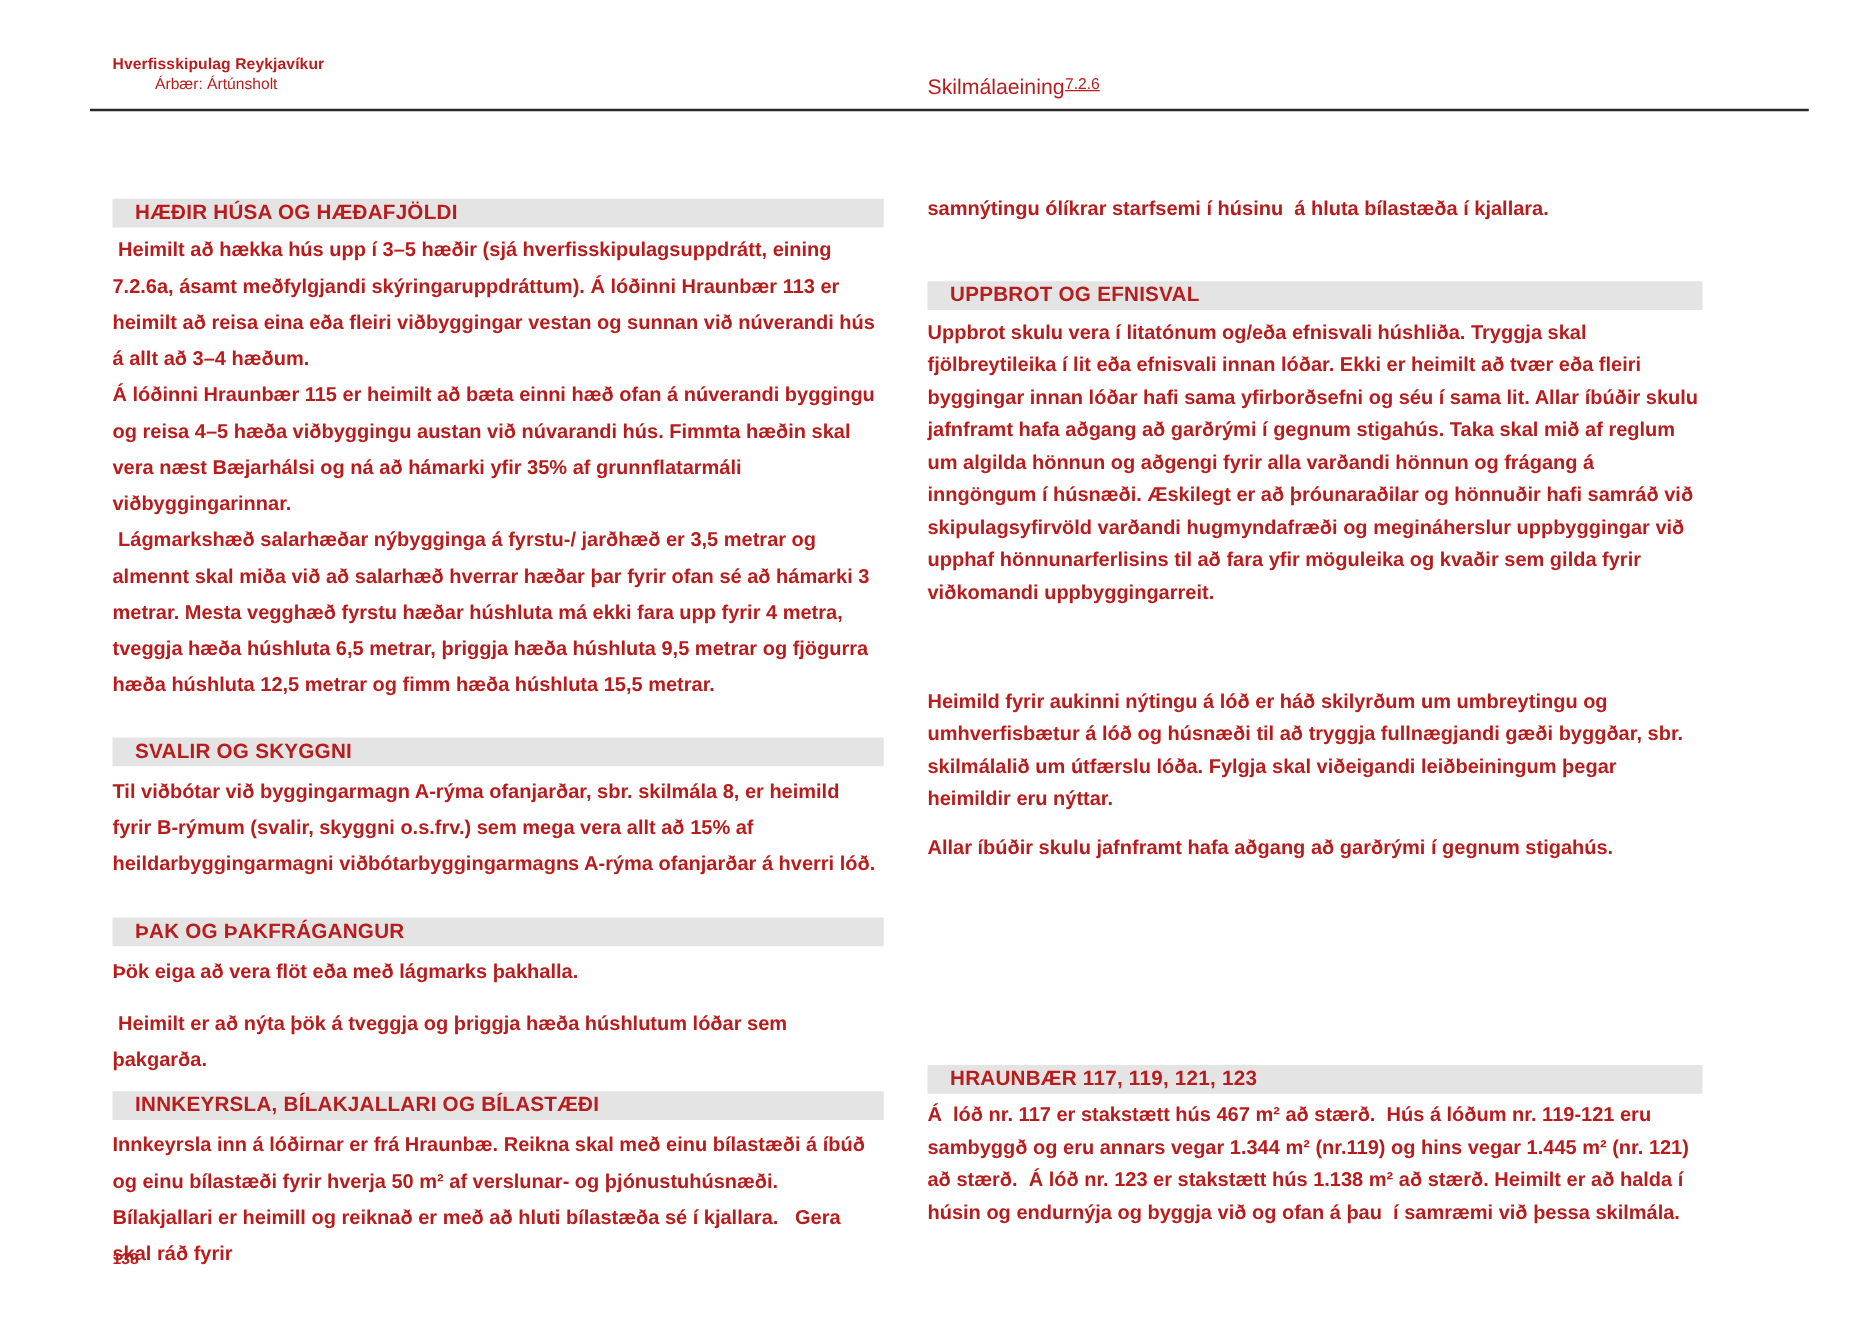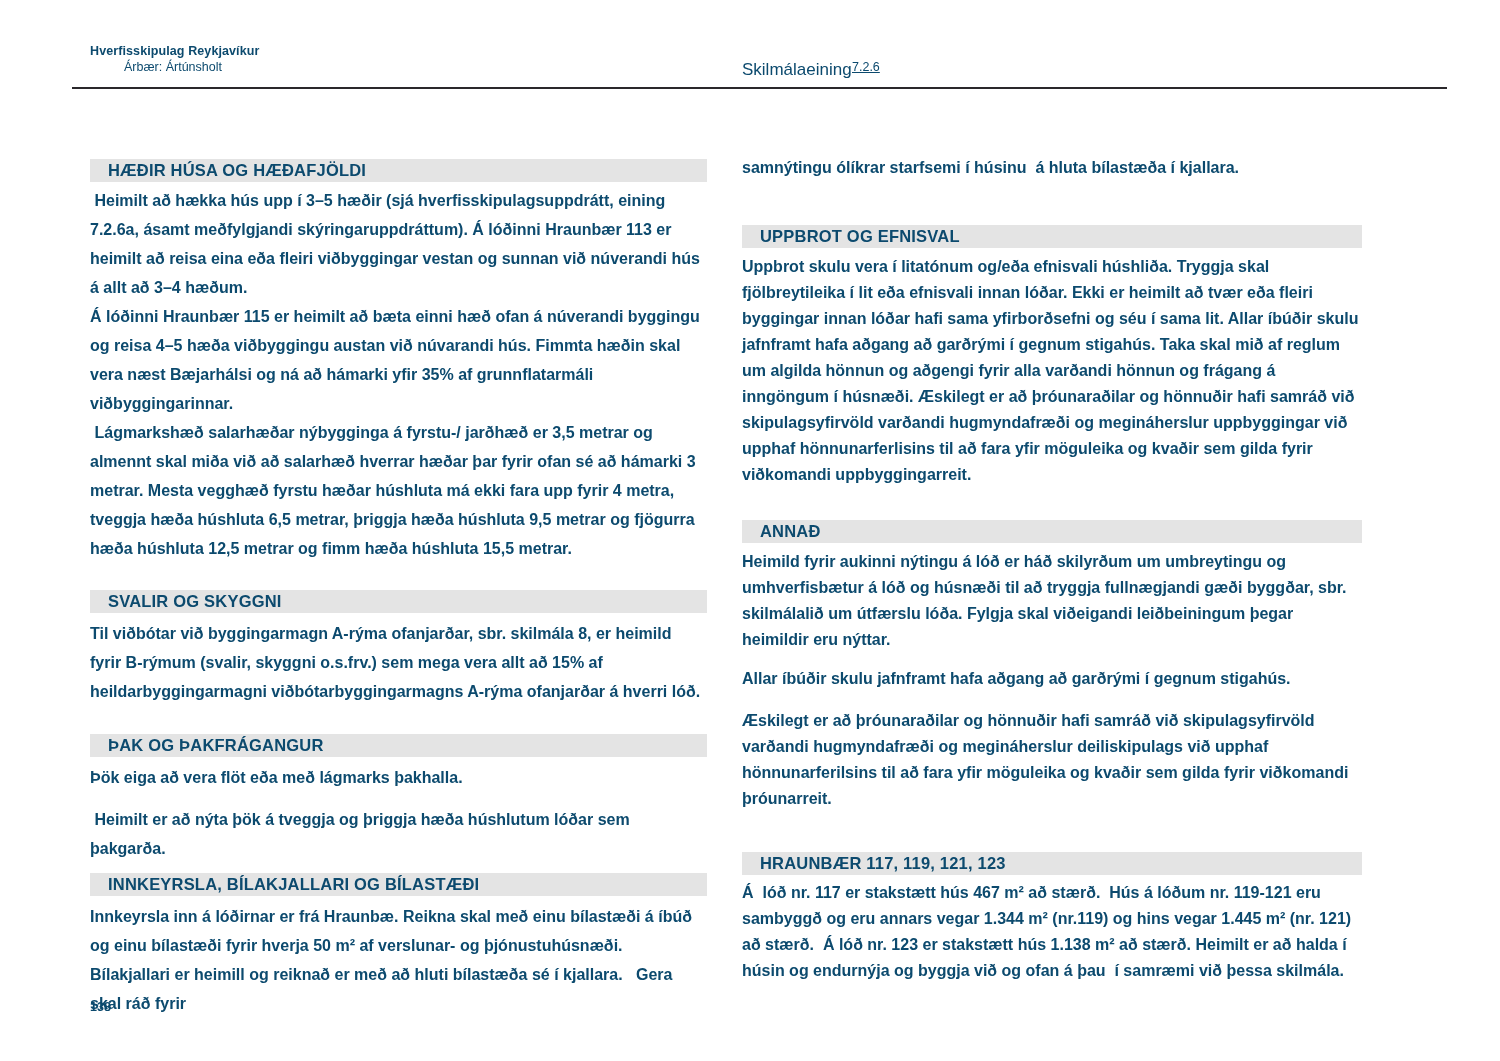--- a/index.html
+++ b/index.html
@@ -1,21 +1,21 @@
 <!DOCTYPE html>
 <html><head>
 <meta charset="utf-8">
 <style>
   html,body{margin:0;padding:0;background:#ffffff;}
   .page{
     position:relative;
     width:1500px;height:1061px;
     background:#ffffff;
     font-family:"Liberation Sans","DejaVu Sans",sans-serif;
-    color:#0c4a6e;
+    color:#b91c1c;
     overflow:hidden;
   }
   .hdr-title{position:absolute;left:90px;top:44px;font-size:12.5px;font-weight:bold;letter-spacing:.1px;}
   .hdr-sub{position:absolute;left:90px;top:60px;font-size:12.5px;margin-left:34px;}
   .hdr-meta-label{position:absolute;left:742px;top:60px;font-size:17px;}
   .hdr-meta-value{position:absolute;left:852px;top:60px;font-size:12.5px;text-decoration:underline;}
   .rule{position:absolute;left:72px;top:87px;width:1375px;height:2px;background:#2a282b;}
 
   .block{position:absolute;box-sizing:border-box;margin-top:22px;}
   .in-left{left:90px;width:617px;}
@@ -64,22 +64,20 @@
   <div class="block in-left heading" style="top:851px">INNKEYRSLA, BÍLAKJALLARI OG BÍLASTÆÐI</div>
 
   <div class="block in-left para lh-wide" style="top:783px"> Heimilt er að nýta þök á tveggja og þriggja hæða húshlutum lóðar sem þakgarða.</div>
   <div class="block in-left para lh-wide" style="top:880px">Innkeyrsla inn á lóðirnar er frá Hraunbæ. Reikna skal með einu bílastæði á íbúð og einu bílastæði fyrir hverja 50 m² af verslunar- og þjónustuhúsnæði. Bílakjallari er heimill og reiknað er með að hluti bílastæða sé í kjallara.   Gera skal ráð fyrir</div>
 
   <div class="block in-right para lh-tight" style="top:133px">samnýtingu ólíkrar starfsemi í húsinu  á hluta bílastæða í kjallara.</div>
 
   <div class="block in-right heading" style="top:203px">UPPBROT OG EFNISVAL</div>
   <div class="block in-right para lh-tight" style="top:232px">Uppbrot skulu vera í litatónum og/eða efnisvali húshliða. Tryggja skal fjölbreytileika í lit eða efnisvali innan lóðar. Ekki er heimilt að tvær eða fleiri byggingar innan lóðar hafi sama yfirborðsefni og séu í sama lit. Allar íbúðir skulu jafnframt hafa aðgang að garðrými í gegnum stigahús. Taka skal mið af reglum um algilda hönnun og aðgengi fyrir alla varðandi hönnun og frágang á inngöngum í húsnæði. Æskilegt er að þróunaraðilar og hönnuðir hafi samráð við skipulagsyfirvöld varðandi hugmyndafræði og megináherslur uppbyggingar við upphaf hönnunarferlisins til að fara yfir möguleika og kvaðir sem gilda fyrir viðkomandi uppbyggingarreit.</div>
 
-  <div class="block in-right heading" style="top:498px">ANNAÐ</div>
   <div class="block in-right para lh-tight" style="top:527px">Heimild fyrir aukinni nýtingu á lóð er háð skilyrðum um umbreytingu og umhverfisbætur á lóð og húsnæði til að tryggja fullnægjandi gæði byggðar, sbr. skilmálalið um útfærslu lóða. Fylgja skal viðeigandi leiðbeiningum þegar heimildir eru nýttar.</div>
   <div class="block in-right para lh-tight" style="top:644px">Allar íbúðir skulu jafnframt hafa aðgang að garðrými í gegnum stigahús.</div>
-  <div class="block in-right para lh-tight" style="top:686px">Æskilegt er að þróunaraðilar og hönnuðir hafi samráð við skipulagsyfirvöld varðandi hugmyndafræði og megináherslur deiliskipulags við upphaf hönnunarferilsins til að fara yfir möguleika og kvaðir sem gilda fyrir viðkomandi þróunarreit.</div>
 
   <div class="block in-right heading" style="top:830px">HRAUNBÆR 117, 119, 121, 123</div>
   <div class="block in-right para lh-tight" style="top:858px">Á  lóð nr. 117 er stakstætt hús 467 m² að stærð.  Hús á lóðum nr. 119-121 eru sambyggð og eru annars vegar 1.344 m² (nr.119) og hins vegar 1.445 m² (nr. 121) að stærð.  Á lóð nr. 123 er stakstætt hús 1.138 m² að stærð. Heimilt er að halda í húsin og endurnýja og byggja við og ofan á þau  í samræmi við þessa skilmála.</div>
 
   <div class="page-number">138</div>
 </div>
 
 </body></html>

